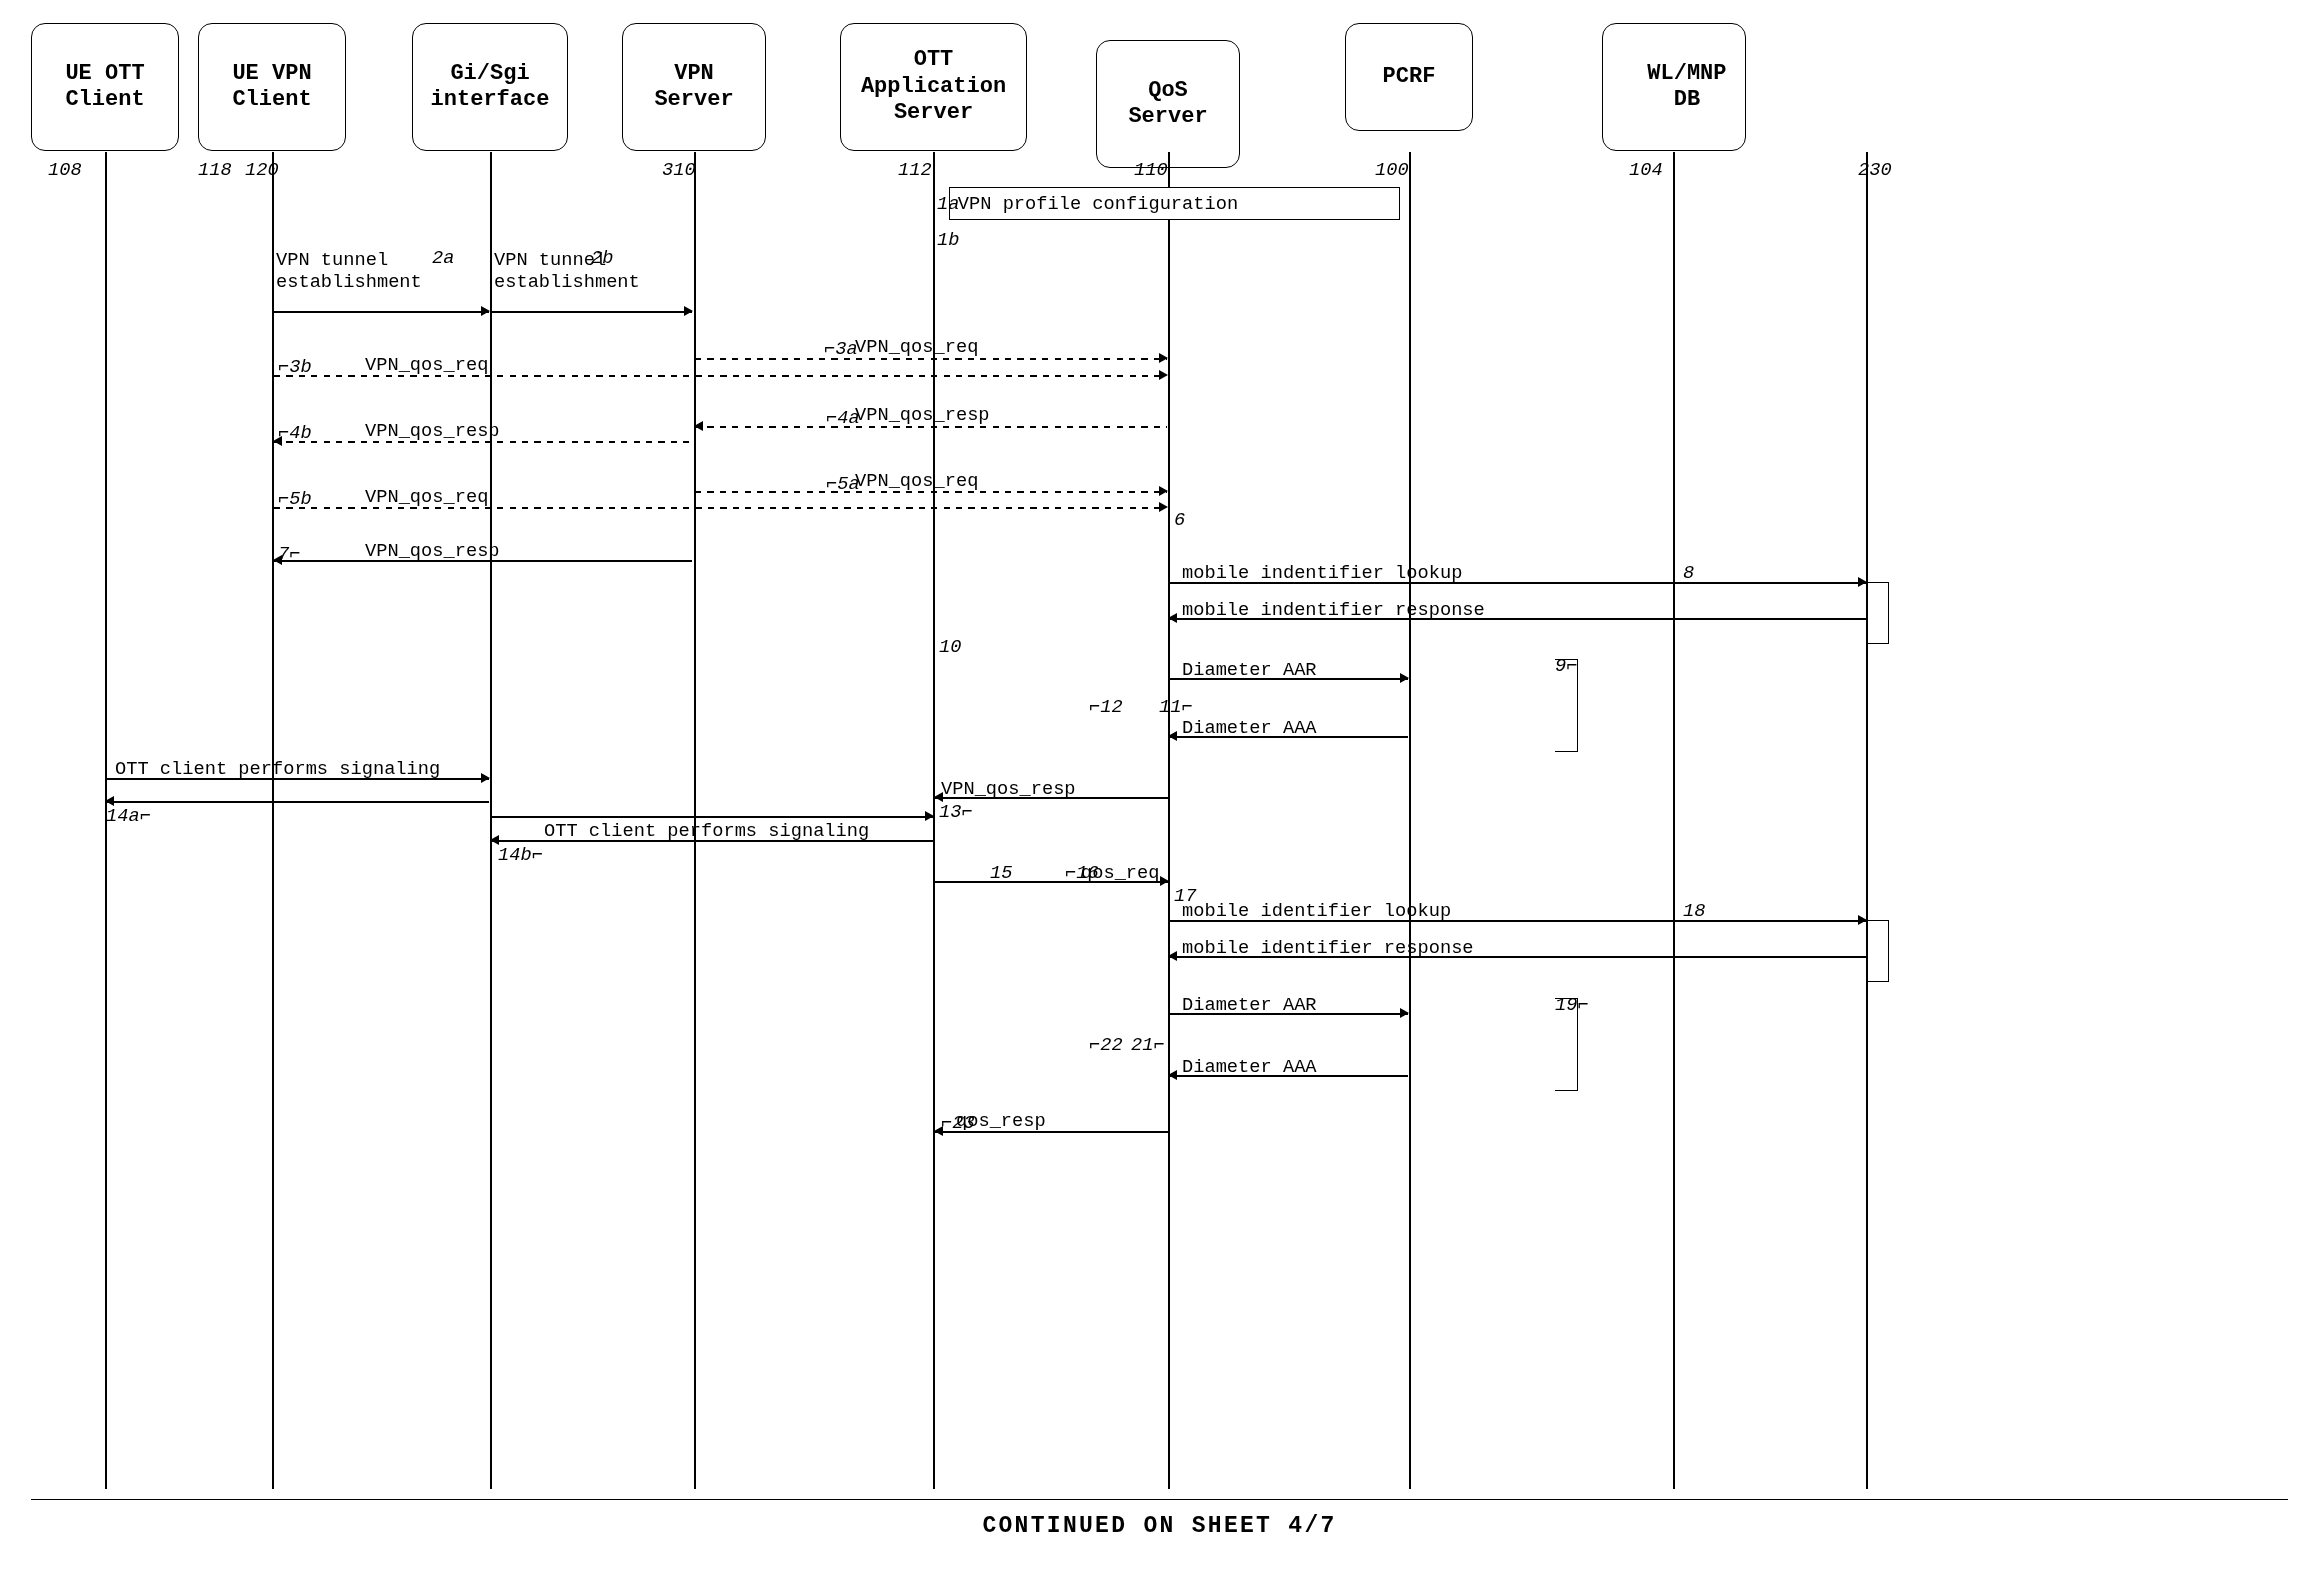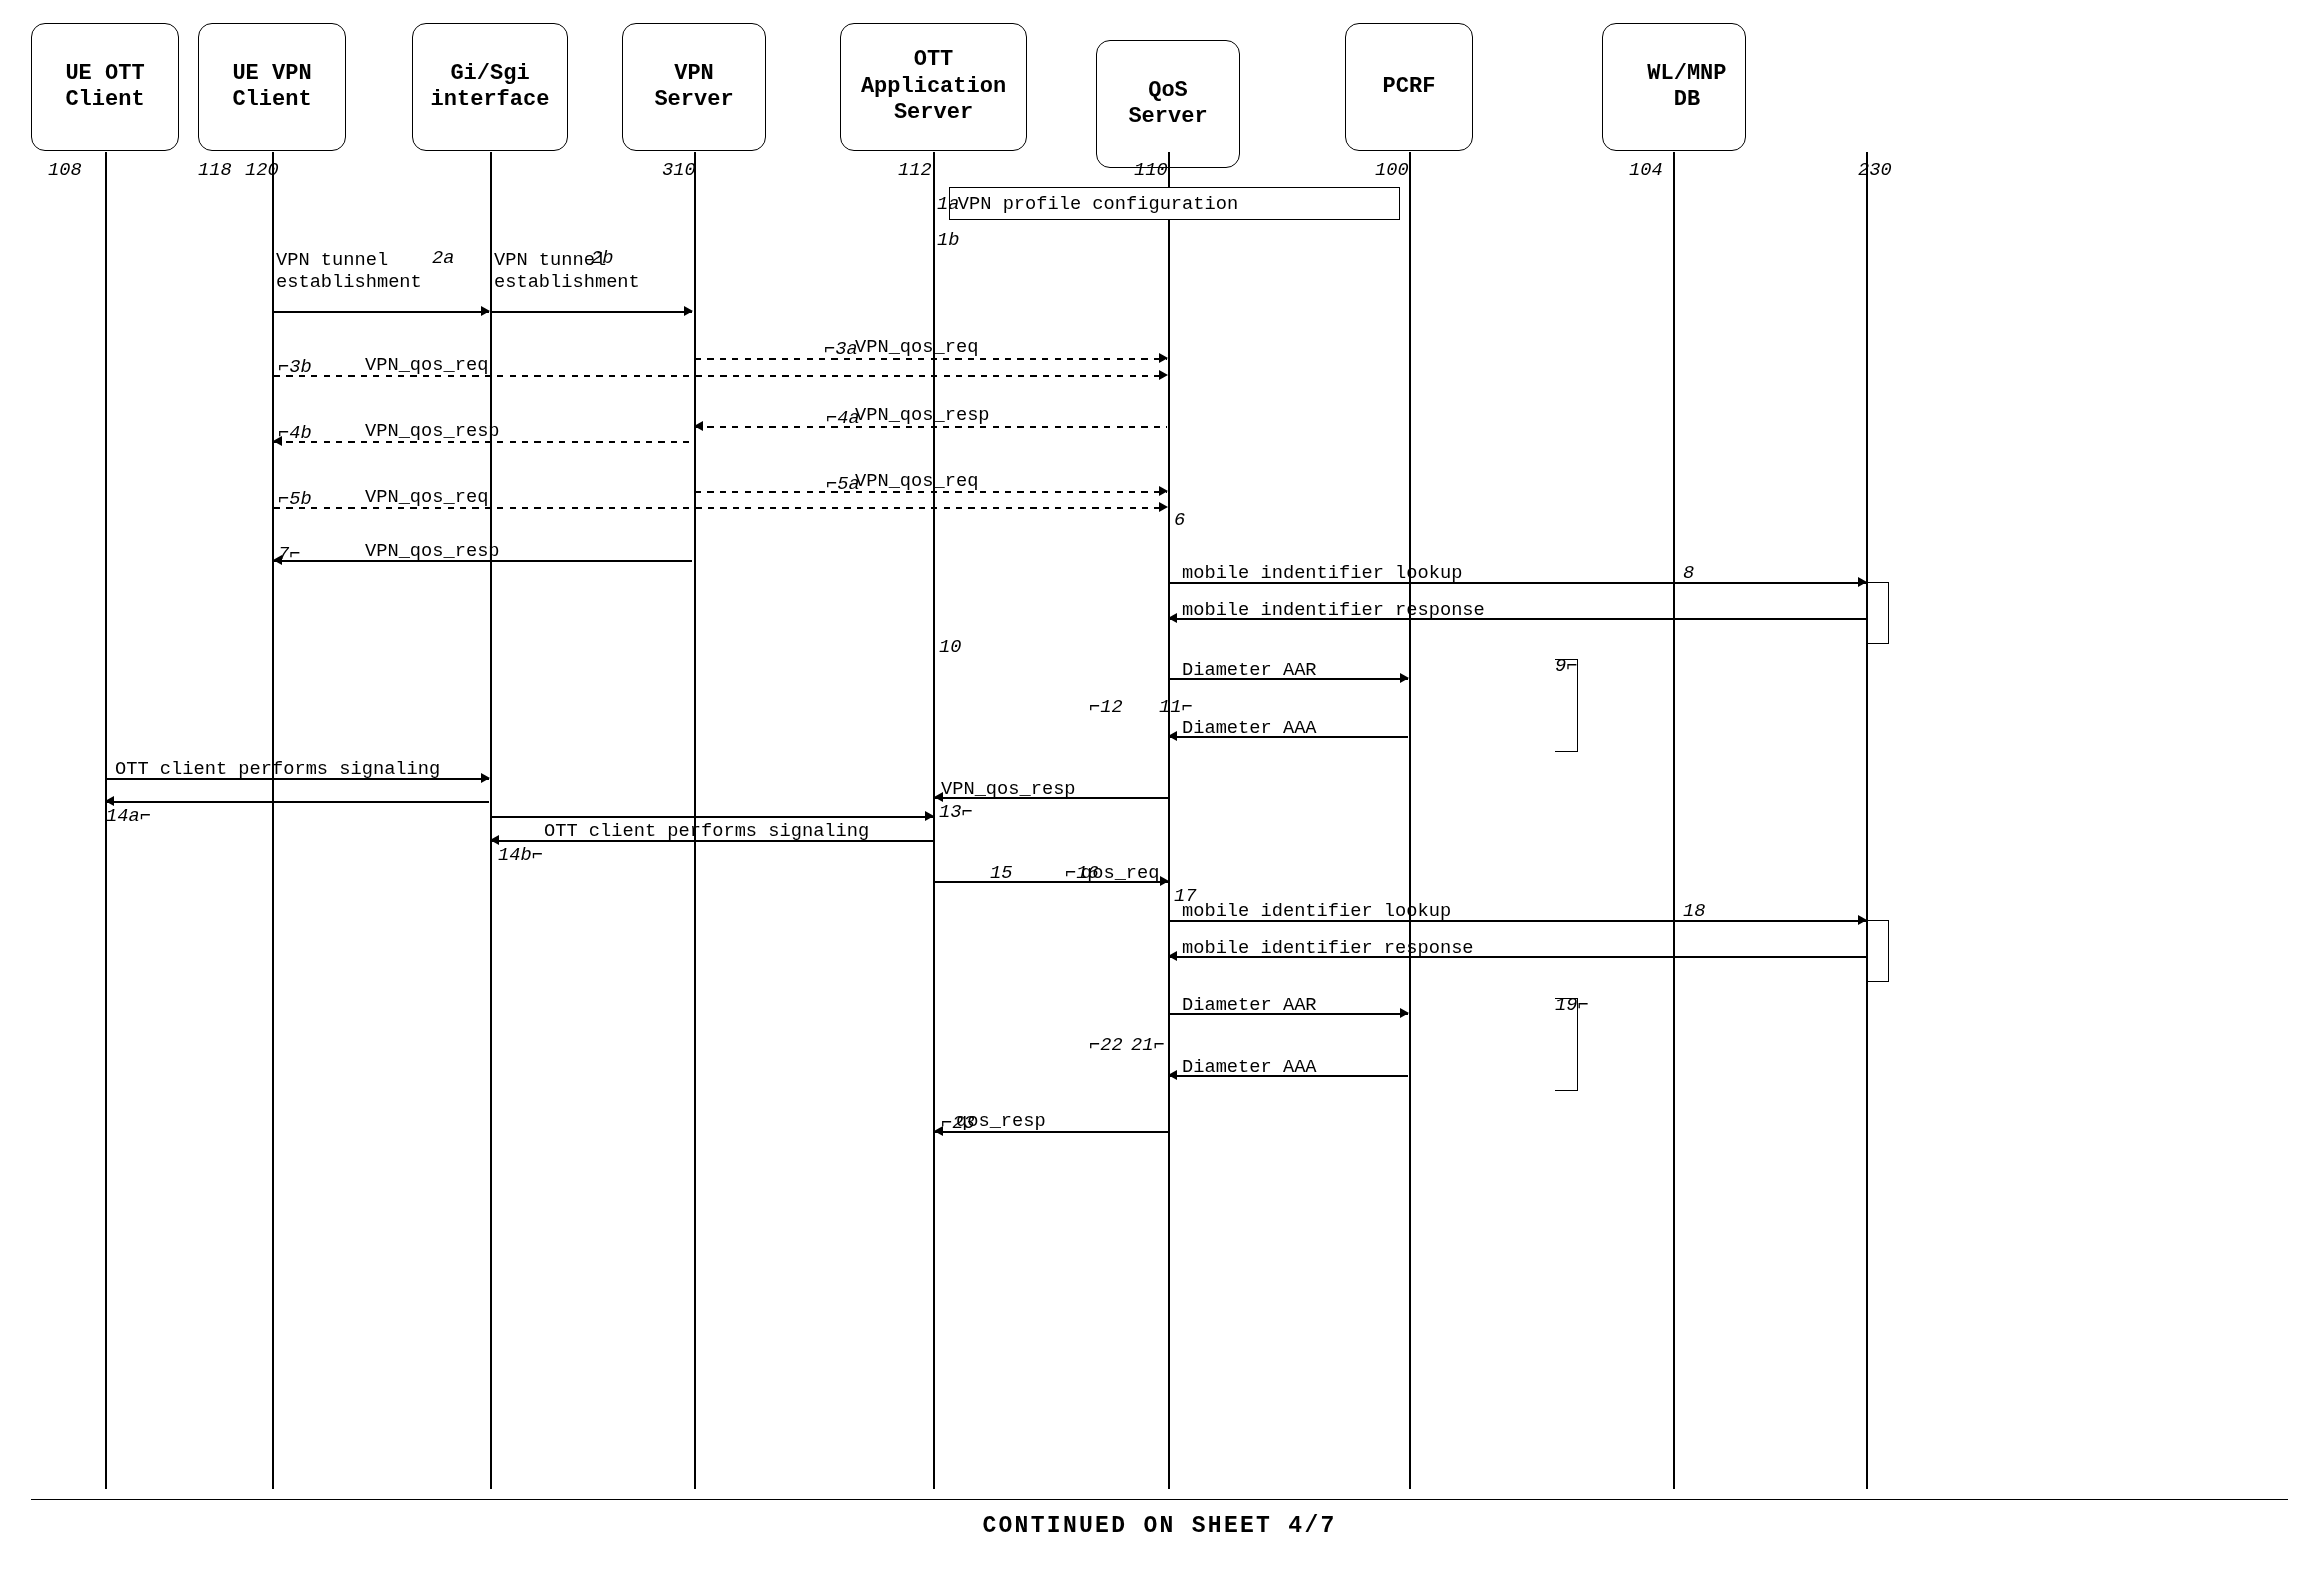--- a/index.html
+++ b/index.html
@@ -143,21 +143,21 @@
   <div class="actor-box" style="left:840px; top:23px; width:187px; height:128px;">
     <span>OTT Application<br>Server</span>
   </div>
   <span class="step-label" style="left:898px; top:159px;">112</span>
 
   <div class="actor-box" style="left:1096px; top:40px; width:144px; height:128px;">
     <span>QoS<br>Server</span>
   </div>
   <span class="step-label" style="left:1134px; top:159px;">110</span>
 
-  <div class="actor-box" style="left:1345px; top:23px; width:128px; height:128px;">
+  <div class="actor-box" style="left:1345px; top:23px; width:128px; height:108px;">
     <span>PCRF</span>
   </div>
   <span class="step-label" style="left:1375px; top:159px;">100</span>
 
   <div class="actor-box" style="left:1602px; top:23px; width:144px; height:128px;padding-left:32px;">
     <span>WL/MNP<br>DB</span>
   </div>
   <span class="step-label" style="left:1629px; top:159px;">104</span>
   <span class="step-label" style="left:1858px; top:159px;">230</span>
 

